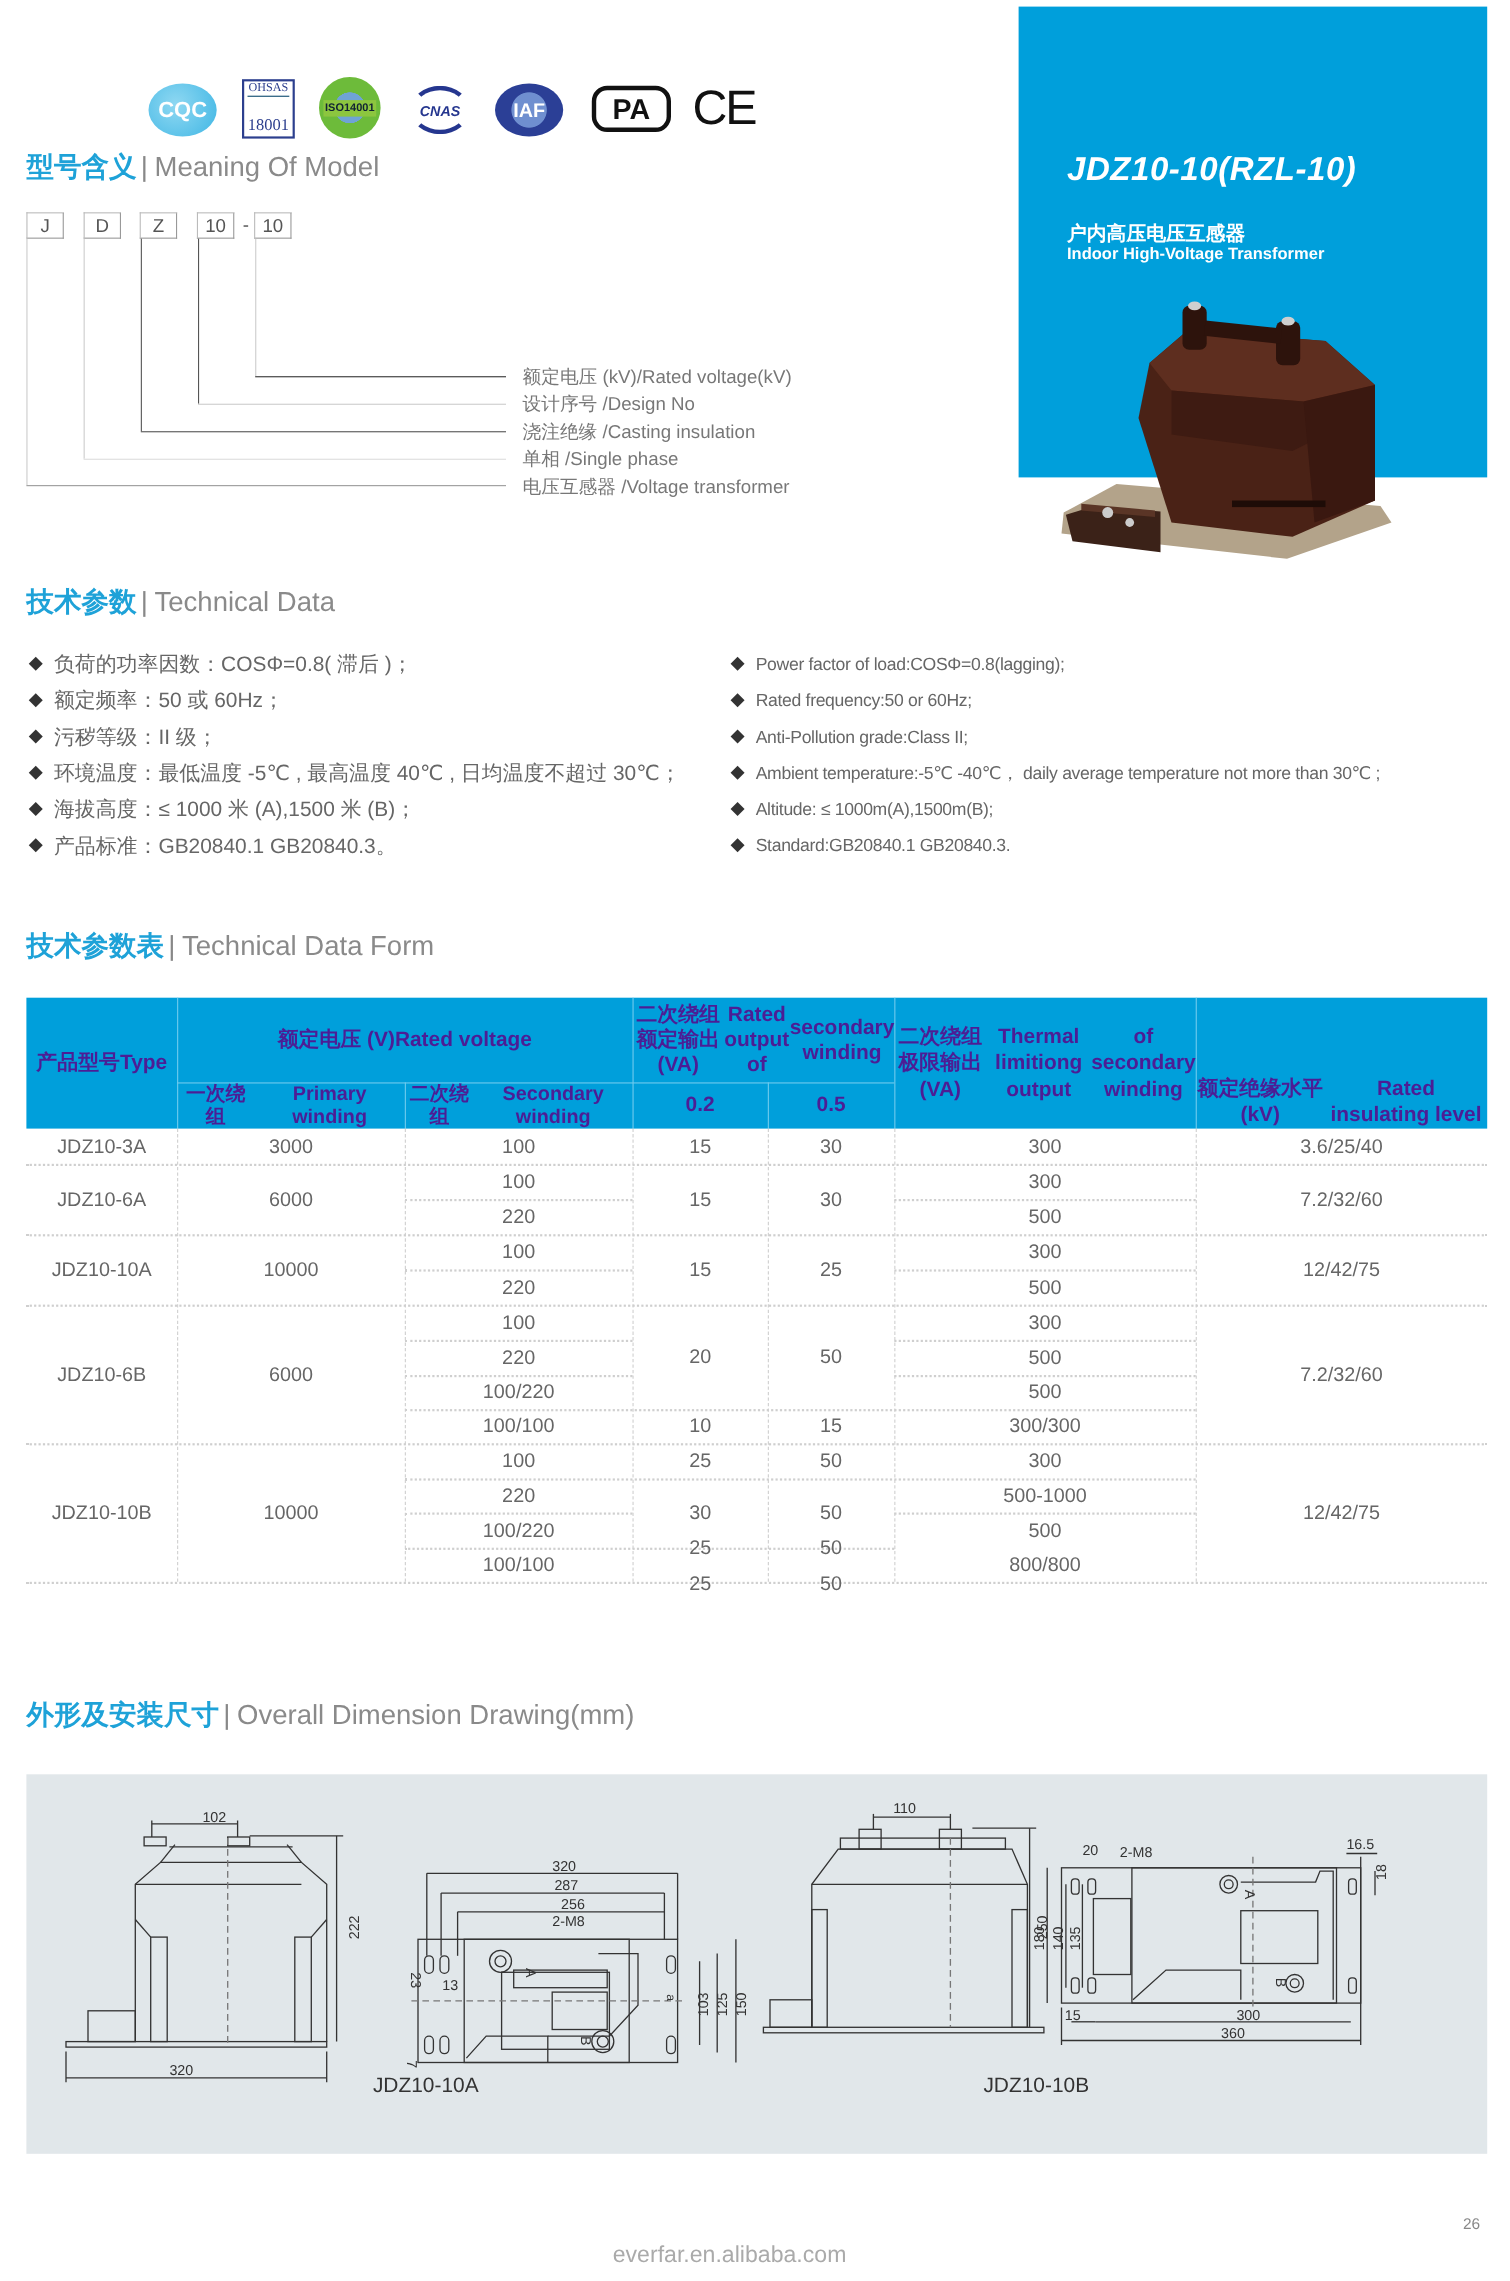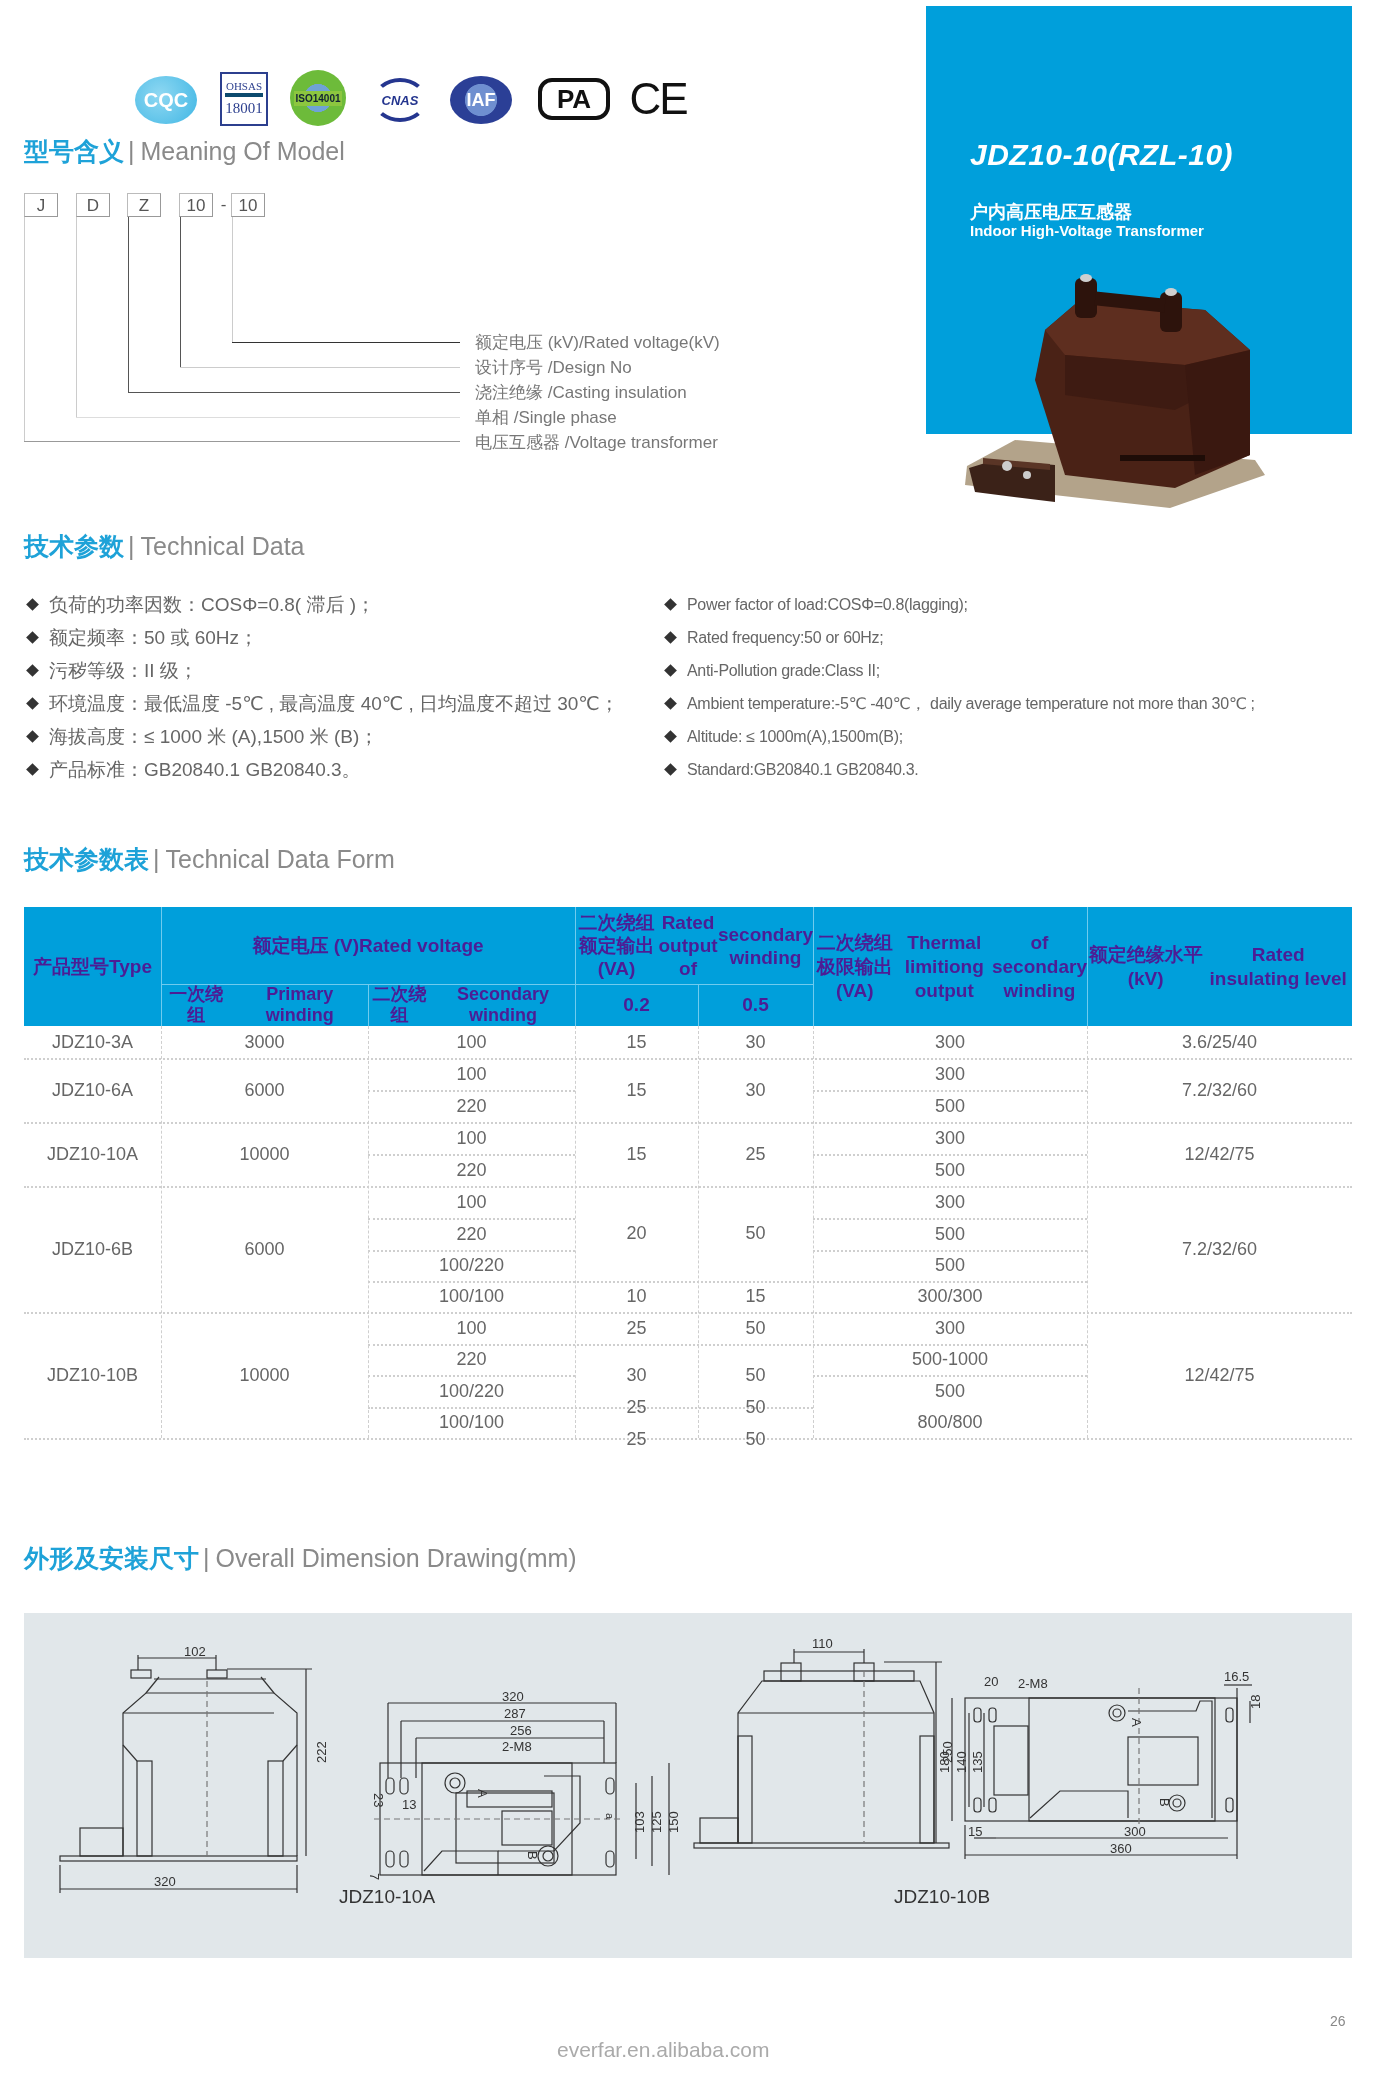--- a/index.html
+++ b/index.html
@@ -2,21 +2,21 @@
 <html><head>
 <meta charset="utf-8">
 <style>
   html,body{margin:0;padding:0;background:#fff;}
   body{width:1373px;height:2074px;position:relative;overflow:hidden;font-family:"Liberation Sans","DejaVu Sans",sans-serif;color:#666;}
   .abs{position:absolute;}
   
   .logo{position:absolute;top:72px;height:54px;display:flex;align-items:center;justify-content:center;font-weight:bold;}
   .logo-cqc{left:135px;width:62px;height:48px;top:76px;border-radius:50%;background:radial-gradient(circle at 40% 40%,#8fd8f2,#3fb6e4);color:#fff;font-size:20px;}
   .logo-ohsas{left:220px;width:48px;height:54px;border:2px solid #2c3f8e;box-sizing:border-box;flex-direction:column;color:#2c3f8e;font-family:"Liberation Serif",serif;font-size:11px;font-weight:normal;line-height:1.3;}
-  .logo-ohsas .big{font-size:15px;border-top:4px solid #0c4a6e;padding-top:2px;}
+  .logo-ohsas .big{font-size:15px;border-top:1px solid #0c4a6e;padding-top:17px;}
   .logo-iso{left:290px;width:56px;height:56px;top:70px;border-radius:50%;background:radial-gradient(circle,#6fa3d6 35%,#6dbb3a 36%);color:#123;font-size:10px;}
   .logo-iso span{background:#8cc63f;padding:2px 1px;}
   .logo-cnas{left:373px;width:54px;height:44px;top:78px;border:4px solid #25368f;border-left-color:transparent;border-right-color:transparent;border-radius:50%;color:#25368f;font-style:italic;font-size:13px;box-sizing:border-box;}
   .logo-iaf{left:450px;width:62px;height:48px;top:76px;border-radius:50%;background:radial-gradient(circle,#6f8fd0 40%,#2b3f96 42%);color:#fff;font-size:18px;}
   .logo-pa{left:538px;width:72px;height:42px;top:78px;border:4px solid #111;border-radius:14px;color:#111;font-size:26px;box-sizing:border-box;}
   .logo-ce{left:628px;width:60px;height:50px;top:74px;color:#111;font-size:44px;font-weight:normal;letter-spacing:-2px;}
   
   .sec-title{position:absolute;left:24px;font-size:25px;white-space:nowrap;}
   .sec-title .cn{color:#1ea2d8;font-weight:bold;}
   .sec-title .bar{color:#888;margin:0 6px 0 4px;}
@@ -192,21 +192,21 @@
         <span>0.2</span>
       </div>
     <div class="th" style="left:674px;top:77px;width:115px;height:42px;">
         <span>0.5</span>
       </div>
     <div class="th" style="left:789px;top:0;width:274px;height:119px;line-height:24px;">
         <span>二次绕组极限输出 (VA)</span>
         <span>Thermal limitiong output</span>
         <span>of secondary winding</span>
       </div>
-    <div class="th" style="left:1063px;top:0;width:265px;height:119px;">
+    <div class="th" style="left:1063px;top:0;width:265px;height:119px;align-items:flex-end;">
         <span>额定绝缘水平 (kV)</span>
         <span>Rated insulating level</span>
       </div>
   </div>
 
   <div class="dash-v" style="left:137px;top:119px;height:412px;"></div>
   <div class="dash-v" style="left:344px;top:119px;height:412px;"></div>
   <div class="dash-v" style="left:551px;top:119px;height:412px;"></div>
   <div class="dash-v" style="left:674px;top:119px;height:412px;"></div>
   <div class="dash-v" style="left:789px;top:119px;height:412px;"></div>

